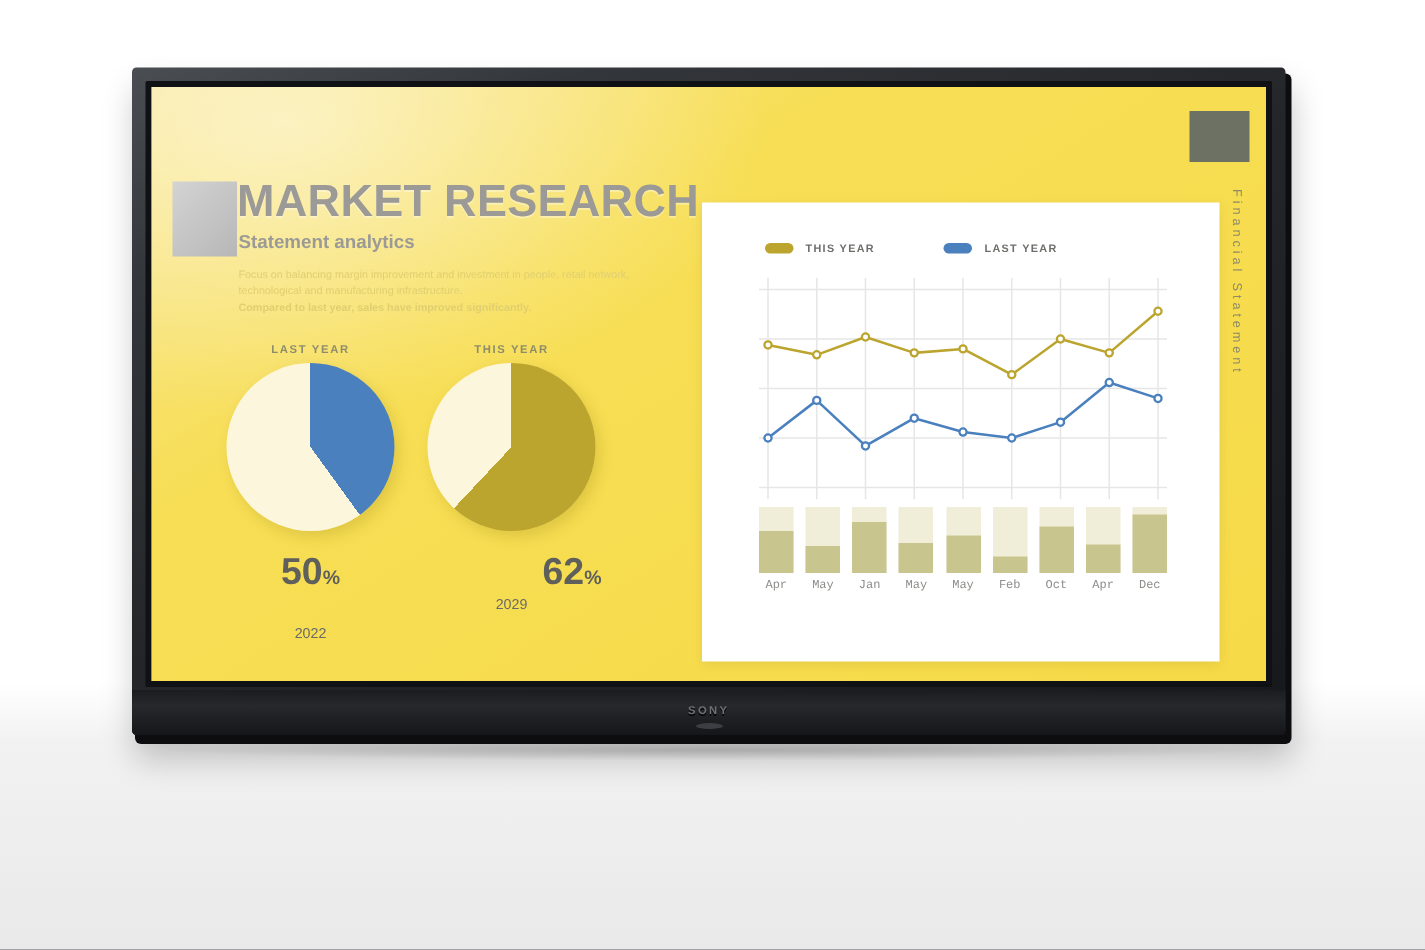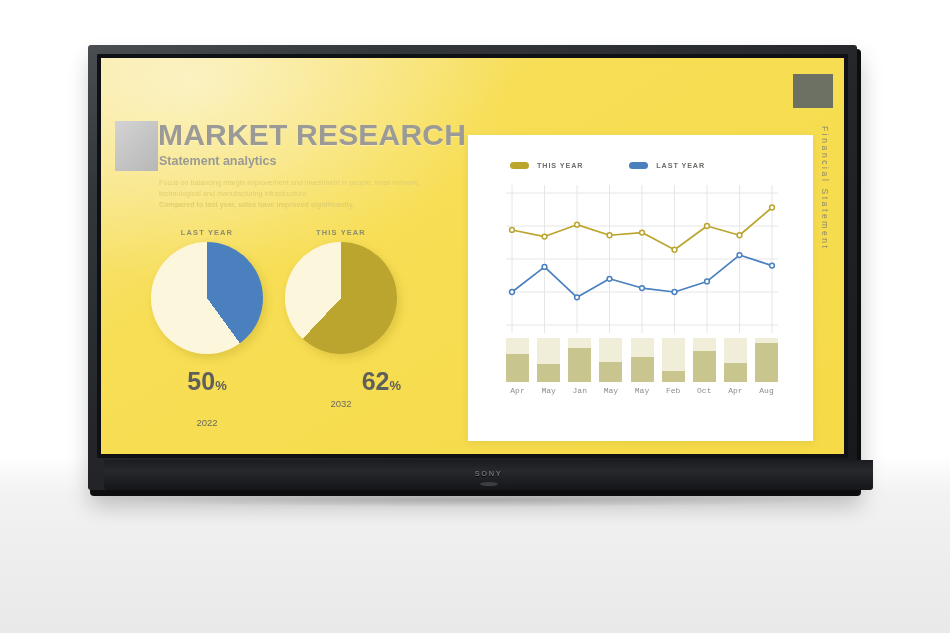--- a/index.html
+++ b/index.html
@@ -53,21 +53,21 @@
   
   #screen {
     position: absolute;
     left: 13px; top: 13px;
     width: 743px; height: 396px;
     overflow: hidden;
     background: #f7de55;
   }
   #tv-chin {
     position: absolute;
-    left: 16px; bottom: 0;
+    left: 0; bottom: 0;
     width: 769px; height: 30px;
     border-radius: 0 0 3px 3px;
     background: linear-gradient(180deg,#1b1c1f 0%,#27282c 35%,#15161a 100%);
   }
   #sony-logo {
     position: absolute;
     left: 50%; top: 9px;
     transform: translateX(-50%);
     font-size: 7.5px;
     letter-spacing: 1.6px;
@@ -308,21 +308,21 @@
           </div>
           <div class="pie-year" style="left:0; top:170px;margin-top:19px;">2022</div>
         </div>
 
         <div class="pie-group" style="left:180px; top:170px;">
           <div class="pie-caption" style="left:0; top:0;">THIS YEAR</div>
           <div class="pie" id="pie-1" style="left: 4px; top: 14px; background: conic-gradient(rgb(188, 165, 47) 0deg, rgb(188, 165, 47) 223.2deg, rgb(252, 246, 220) 223.2deg, rgb(252, 246, 220) 360deg);"></div>
           <div class="pie-value" style="left:0; top:139px;text-align:right;">
             <span>62</span><span class="pct">%</span>
           </div>
-          <div class="pie-year" style="left:0; top:170px;">2032</div>
+          <div class="pie-year" style="left:0; top:170px;">2029</div>
         </div>
 
         <div id="chart-card">
 
           <div id="legend">
             <div class="legend-item">
               <span class="legend-swatch" id="sw-0" style="background: rgb(188, 165, 47);"></span>
               <span class="legend-text">THIS YEAR</span>
             </div>
             <div class="legend-item">
@@ -400,21 +400,21 @@
             </div>
           <div id="bar-labels">
               <div class="bar-label">Apr</div>
               <div class="bar-label">May</div>
               <div class="bar-label">Jan</div>
               <div class="bar-label">May</div>
               <div class="bar-label">May</div>
               <div class="bar-label">Feb</div>
               <div class="bar-label">Oct</div>
               <div class="bar-label">Apr</div>
-              <div class="bar-label">Aug</div>
+              <div class="bar-label">Dec</div>
             </div>
 
         </div>
 
       </div>
     </div>
 
     <div id="tv-chin">
       <div id="sony-logo">SONY</div>
       <div id="ir-dot"></div>

